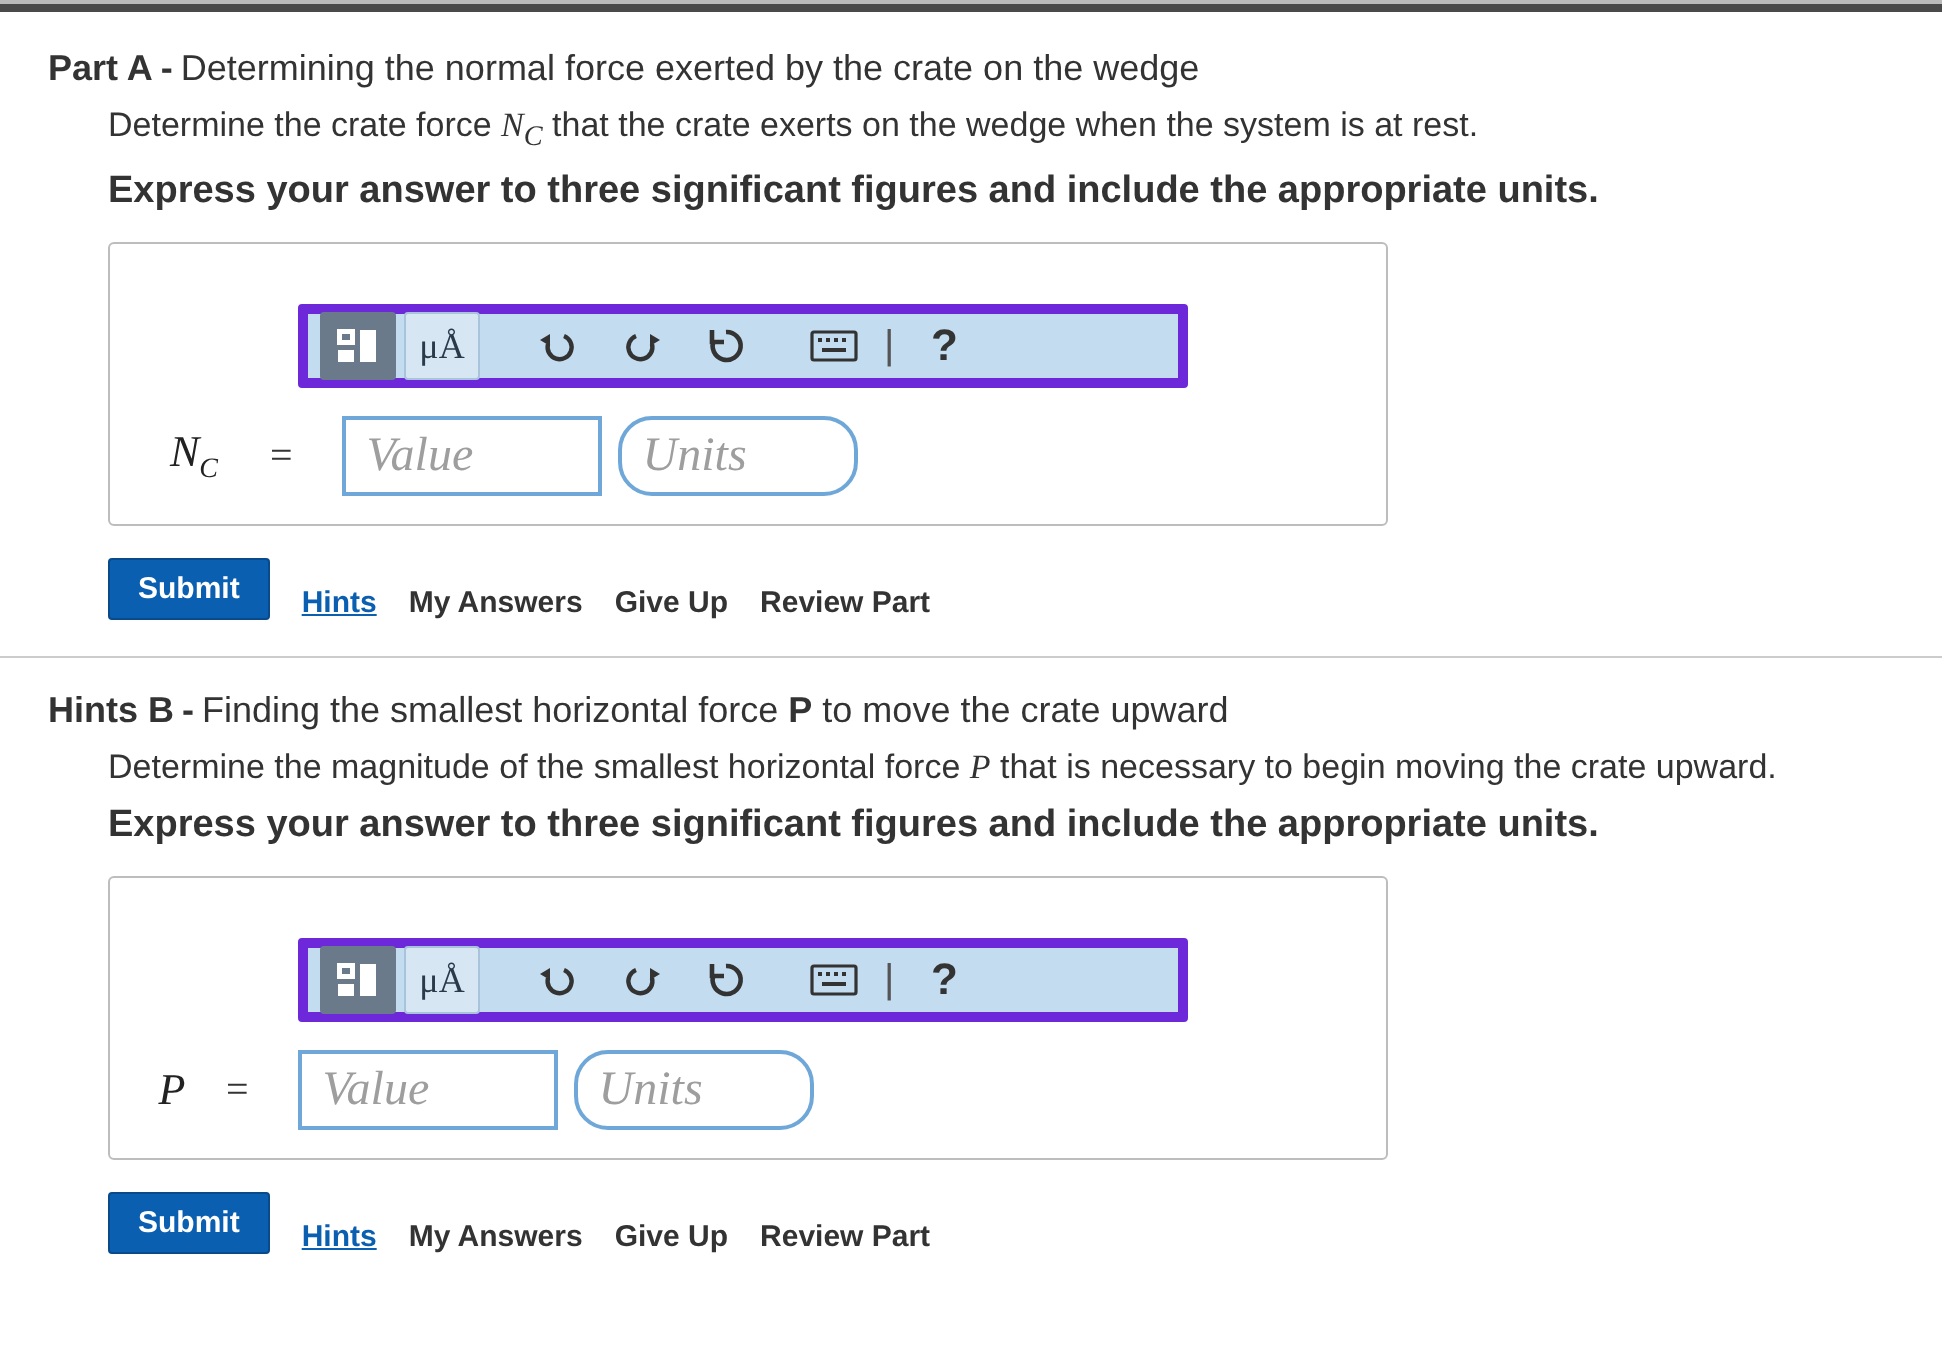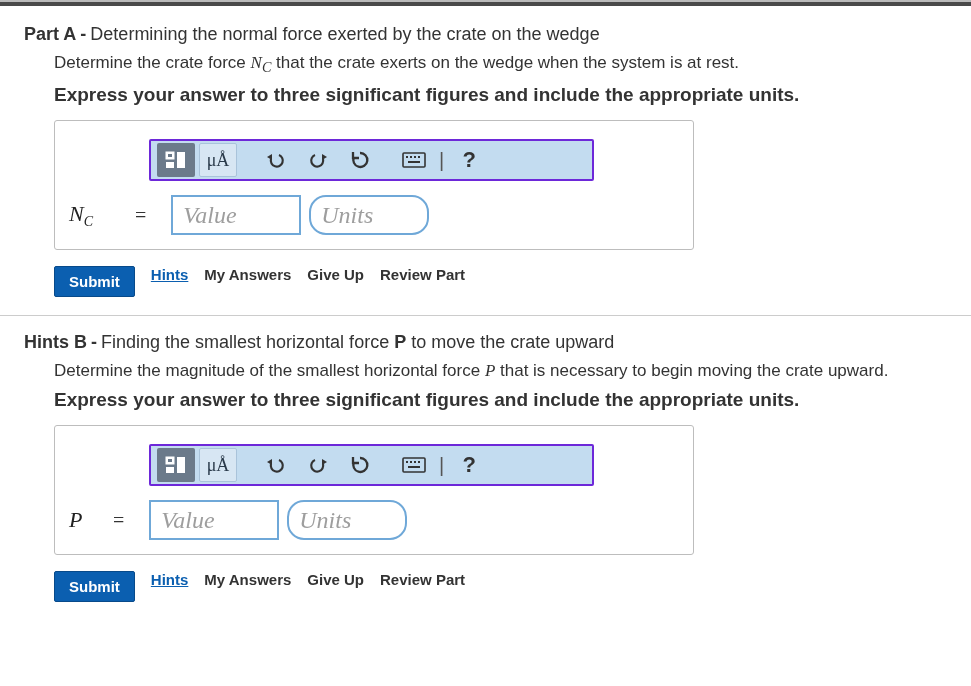--- a/index.html
+++ b/index.html
@@ -45,29 +45,30 @@
     margin: 6px 0 14px 0;
   }
   .answer-block {
     border: 1px solid #bdbdbd;
     border-radius: 3px;
     padding: 18px 14px 14px 14px;
     width: 640px;
   }
   .toolbar {
     background: #c3dcf0;
-    border: 2px solid #6d28d9;
+    border: 5px solid #6d28d9;
     border-radius: 2px;
     height: 42px;
     display: flex;
     align-items: center;
     gap: 4px;
     padding: 3px 6px;
     margin-left: 80px;
     width: 445px;
+    margin-top: 12px;
   }
   .tbtn {
     width: 38px;
     height: 34px;
     display: flex;
     align-items: center;
     justify-content: center;
     border-radius: 2px;
     color: #333;
     font-size: 18px;
@@ -97,41 +98,41 @@
     align-items: center;
     gap: 8px;
     margin-top: 14px;
   }
   .var-label {
     font-family: "Times New Roman", serif;
     font-style: italic;
     font-size: 22px;
     color: #222;
     min-width: 56px;
-    text-align: left;
+    text-align: center;
   }
   .var-label sub { font-style: italic; font-size: 14px; }
   .eq { font-family: "Times New Roman", serif; font-size: 20px; padding: 0 2px; }
   .fake-input {
     border: 2px solid #6fa8d8;
     height: 40px;
     display: flex;
     align-items: center;
     padding: 0 10px;
     font-family: "Times New Roman", serif;
     font-style: italic;
     font-size: 24px;
     color: #9e9e9e;
     background: #fff;
   }
   .fi-value { width: 130px; margin-left: 15px; }
   .fi-units { width: 120px; border-radius: 17px; }
   .action-row {
     display: flex;
-    align-items: flex-start;
+    align-items: flex-end;
     gap: 16px;
     margin-top: 16px;
   }
   .submit-btn {
     background: #0b5fb0;
     color: #fff;
     font-weight: bold;
     font-size: 15px;
     padding: 6px 14px;
     border-radius: 2px;

